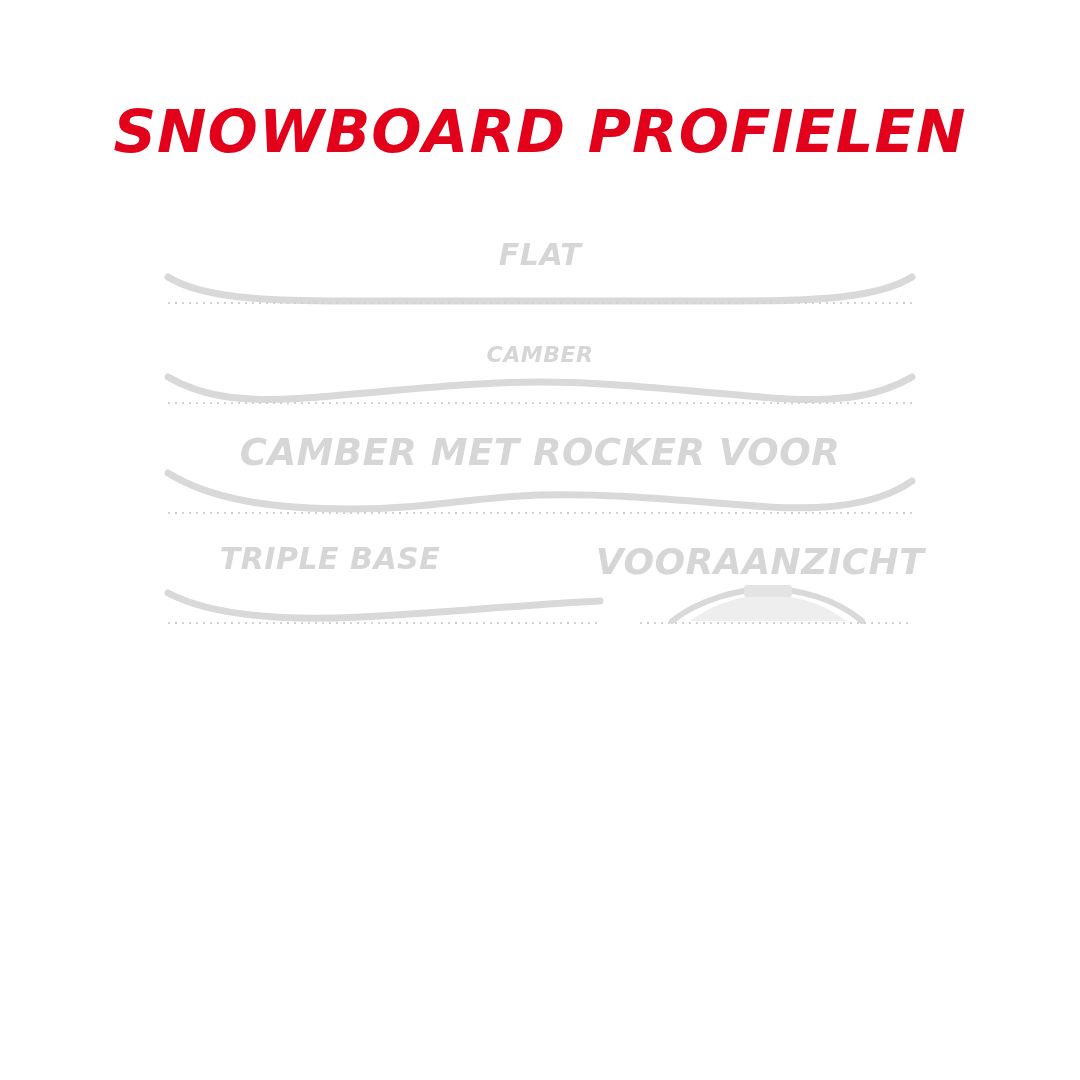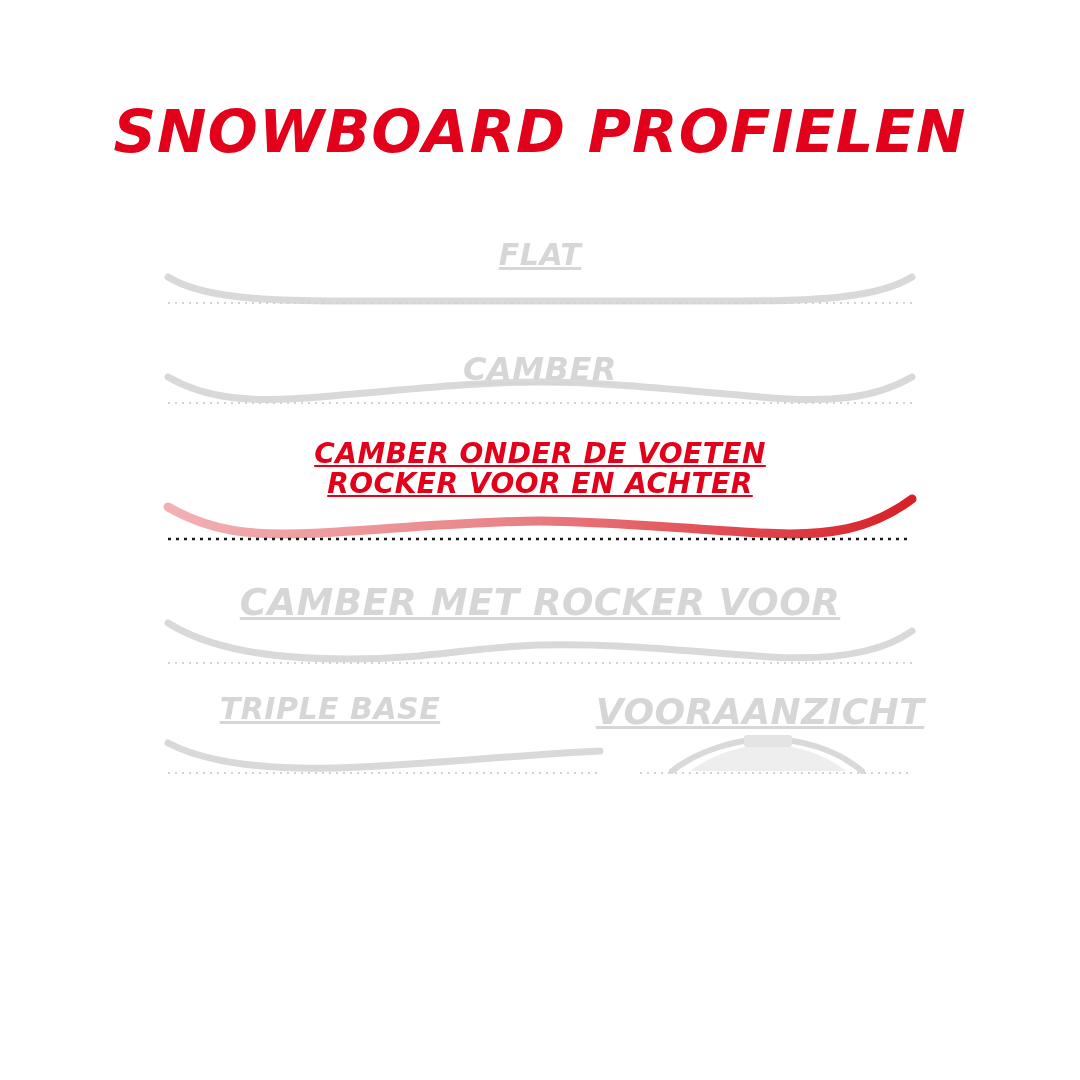--- a/index.html
+++ b/index.html
@@ -50,42 +50,41 @@
     width: 1080px;
     text-align: center;
     font-family: "DejaVu Sans", sans-serif;
     font-weight: bold;
     font-style: italic;
     letter-spacing: 0.5px;
     color: #d6d6d6;
     line-height: 1.06;
     white-space: pre-line;
     z-index: 3;
-    text-decoration: underline;
   }
   .profile.highlight .profile-label {
     color: #e2001a;
   }
   .profile-svg {
     display: block;
     position: absolute;
     left: 0;
     top: 0;
   }
   
   .p-flat      { height: 100px; }
   .p-camber    { height: 100px; }
   .p-rocker    { height: 100px; }
   .p-cr        { height: 150px; }
   .p-rocker2   { height: 140px; }
   .p-camrock   { height: 112px; }
   .p-triple    { height: 118px; }
 
   .lbl-flat    { top: 14px;  font-size: 30px; }
-  .lbl-camber  { top: 28px;  font-size: 32px; }
+  .lbl-camber  { top: 18px;  font-size: 22px; }
   .lbl-rocker  { top: 14px;  font-size: 30px; }
   .lbl-cr      { top: 14px;  font-size: 28px; }
   .lbl-rocker2 { top: 16px;  font-size: 28px; }
   .lbl-camrock { top: 8px;   font-size: 37px; }
   .lbl-triple-left  { left: 110px; width: 440px; text-align: center; top: 6px; font-size: 30px; }
   .lbl-triple-right { left: 540px; width: 440px; text-align: center; top: 6px; font-size: 36px; }
 
   .profile-svg path.board {
     fill: none;
     stroke: #d9d9d9;
@@ -131,35 +130,20 @@
 
     <div class="profile p-camber">
       <svg class="profile-svg" width="1080" height="100" viewBox="0 0 1080 100">
         <path class="board" d="M168 52 C 206 74, 250 78, 320 72 C 420 63, 480 57, 540 57 C 600 57, 660 63, 760 72 C 830 78, 874 74, 912 52"></path>
         <line class="ground" x1="168" y1="78" x2="912" y2="78"></line>
       </svg>
       <div class="profile-label lbl-camber">CAMBER</div>
     </div>
 
 
-    <div class="profile p-cr highlight">
-      <svg class="profile-svg" width="1080" height="150" viewBox="0 0 1080 150">
-        <defs>
-          <linearGradient id="redfade" x1="0" y1="0" x2="1" y2="0">
-            <stop offset="0" stop-color="#d81f26" stop-opacity="0.35"></stop>
-            <stop offset="0.45" stop-color="#d81f26" stop-opacity="0.55"></stop>
-            <stop offset="1" stop-color="#d81f26" stop-opacity="1"></stop>
-          </linearGradient>
-        </defs>
-        <path d="M168 82 C 210 106, 250 112, 320 108 C 420 102, 480 96, 540 96 C 600 96, 660 102, 760 108 C 830 112, 872 104, 912 74" fill="none" stroke="url(#redfade)" stroke-width="9" stroke-linecap="round"></path>
-        <line class="ground-dark" x1="168" y1="114" x2="912" y2="114"></line>
-      </svg>
-      <div class="profile-label lbl-cr">CAMBER ONDER DE VOETEN
-ROCKER VOOR EN ACHTER</div>
-    </div>
 
 
     <div class="profile p-camrock">
       <svg class="profile-svg" width="1080" height="112" viewBox="0 0 1080 112">
         <path class="board" d="M168 48 C 210 74, 270 84, 350 84 C 430 84, 470 72, 540 70 C 620 68, 680 76, 770 82 C 840 86, 884 76, 912 56"></path>
         <line class="ground" x1="168" y1="88" x2="912" y2="88"></line>
       </svg>
       <div class="profile-label lbl-camrock">CAMBER MET ROCKER VOOR</div>
     </div>
 

